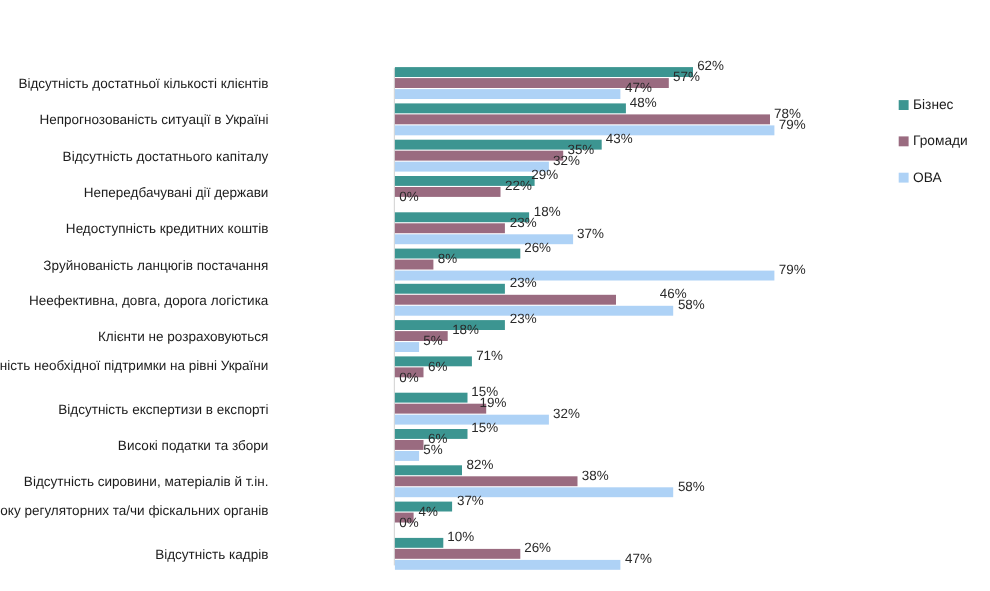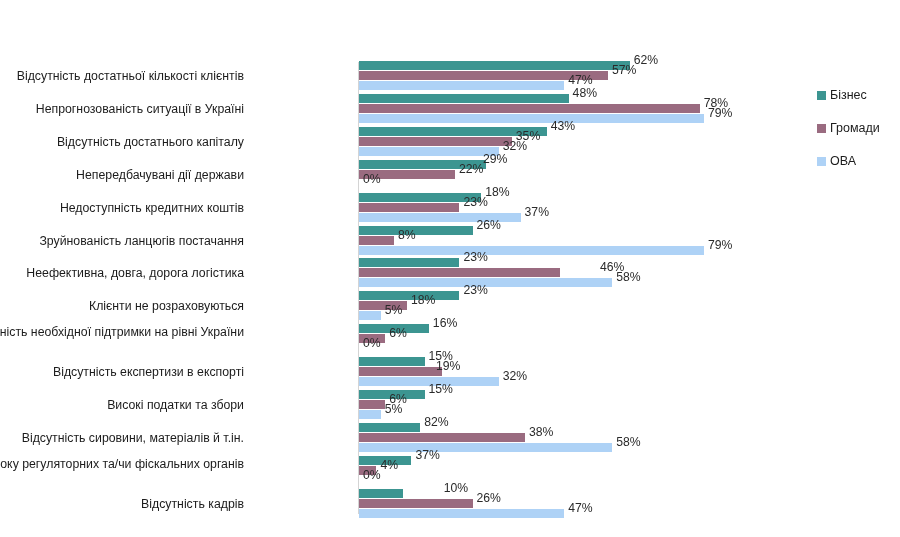--- a/index.html
+++ b/index.html
@@ -261,21 +261,21 @@
             <div class="bar s2" style="width: 21.8354px;"></div>
             <div class="val" style="left: 21.8354px;">5%</div>
           </div>
         </div>
       </div>
       <div class="group" style="top: 265.2px;">
         <div class="cat-label two-line">Відсутність необхідної підтримки на рівні України</div>
         <div class="bars">
           <div class="bar-row r0">
             <div class="bar s0" style="width: 69.8734px;"></div>
-            <div class="val" style="left: 69.8734px;">16%</div>
+            <div class="val" style="left: 69.8734px;">71%</div>
           </div>
           <div class="bar-row r1">
             <div class="bar s1" style="width: 26.2025px;"></div>
             <div class="val" style="left: 26.2025px;">6%</div>
           </div>
           <div class="bar-row r2">
             <div class="bar s2" style="width: 0px;"></div>
             <div class="val" style="left: 0px;">0%</div>
           </div>
         </div>
@@ -346,21 +346,21 @@
             <div class="bar s2" style="width: 0px;"></div>
             <div class="val" style="left: 0px;">0%</div>
           </div>
         </div>
       </div>
       <div class="group" style="top: 429.7px;">
         <div class="cat-label one-line">Відсутність кадрів</div>
         <div class="bars">
           <div class="bar-row r0">
             <div class="bar s0" style="width: 43.6709px;"></div>
-            <div class="val" style="left: 43.6709px; margin-left: 37px;">10%</div>
+            <div class="val" style="left: 43.6709px;">10%</div>
           </div>
           <div class="bar-row r1">
             <div class="bar s1" style="width: 113.544px;"></div>
             <div class="val" style="left: 113.544px;">26%</div>
           </div>
           <div class="bar-row r2">
             <div class="bar s2" style="width: 205.253px;"></div>
             <div class="val" style="left: 205.253px;">47%</div>
           </div>
         </div>

